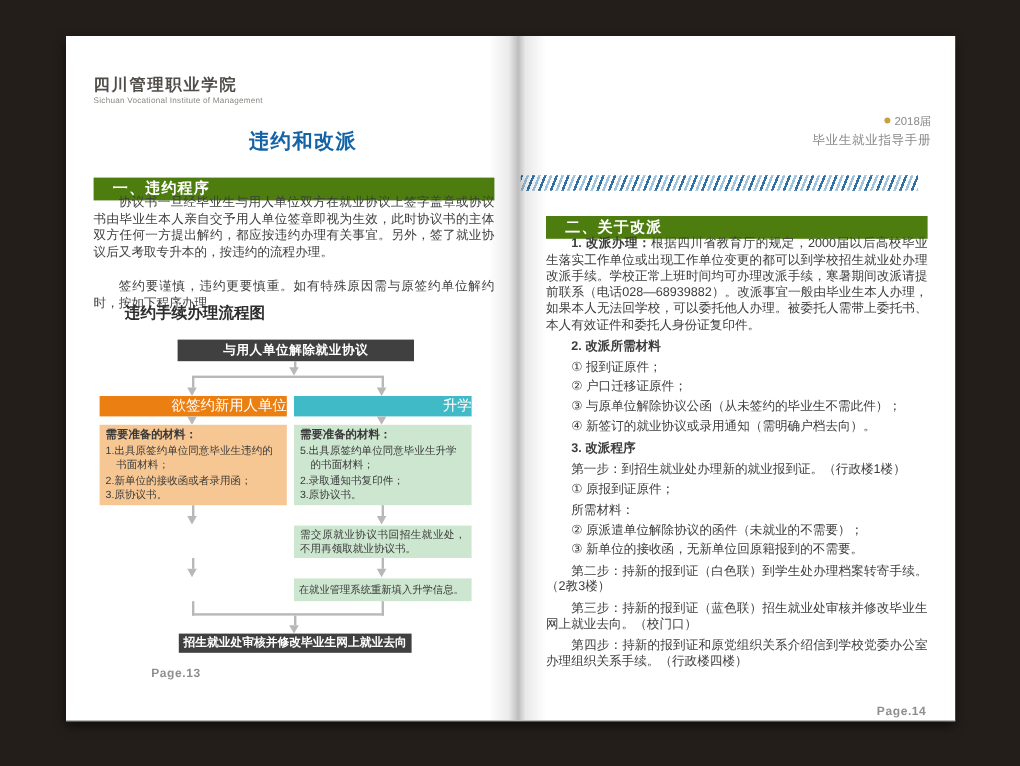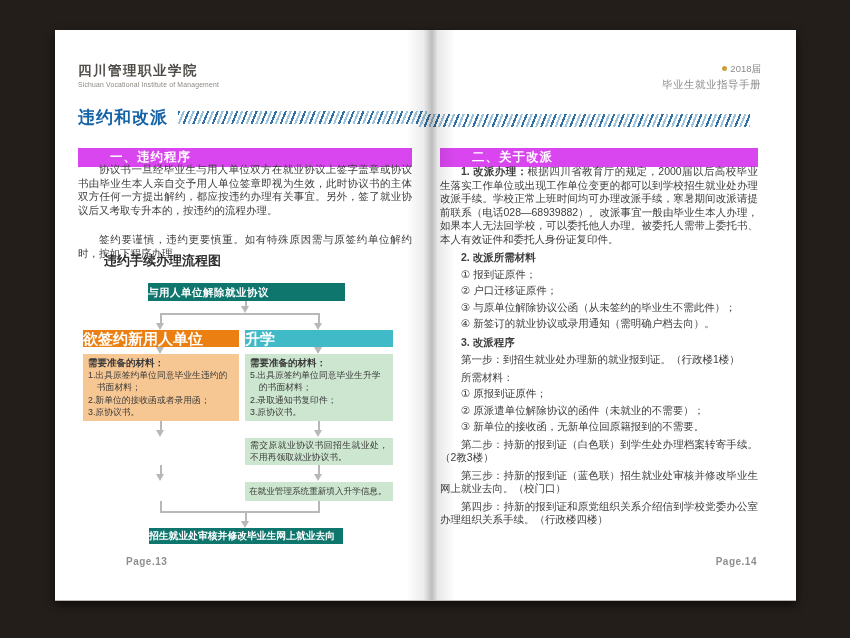--- a/index.html
+++ b/index.html
@@ -7,54 +7,54 @@
   body { background:#241e1a; font-family:"Liberation Sans","DejaVu Sans",sans-serif; position:relative; }
 
   .book { position:absolute; left:55px; top:30px; width:741px; height:571px;
           background:#fff; box-shadow:0 4px 9px rgba(0,0,0,.65); border-bottom:1px solid #b9b9b9; }
   .gutter { position:absolute; left:352px; top:0; width:48px; height:100%; pointer-events:none;
             background:linear-gradient(to right, rgba(0,0,0,0) 0%, rgba(0,0,0,.08) 35%,
                         rgba(0,0,0,.26) 52%, rgba(0,0,0,.09) 64%, rgba(0,0,0,0) 100%); }
 
   .page { position:absolute; top:0; height:517px; width:370px; }
   .page-left  { left:0; }
-  .page-right { left:356px; }
+  .page-right { left:371px;margin-top:32px; }
 
   
   .logo { position:absolute; left:23px; top:32px; }
   .logo-cn { font-size:13.5px; font-weight:bold; color:#514d49; letter-spacing:1.5px; }
   .logo-en { font-size:6.8px; color:#8d8983; margin-top:1px; letter-spacing:.2px; }
 
-  .title-row { position:absolute; left:23px; top:76px; width:349px; display:flex; align-items:center; }
+  .title-row { position:absolute; left:23px; top:76px; width:349px; display:flex; align-items:center;flex-direction:column; }
   .chapter-title { font-size:17px; font-weight:bold; color:#1563a7; letter-spacing:1px; white-space:nowrap; }
   .hatch { height:13px; flex:1; margin-left:10px;
            background:repeating-linear-gradient(112deg,
              #2f6fa3 0 2px, rgba(0,0,0,0) 2px 4.5px,
              #9fc3da 4.5px 6.5px, rgba(0,0,0,0) 6.5px 9px); }
   .hatch-right { position:absolute; left:8px; top:84px; width:331px; margin-left:0; }
 
-  .banner { position:absolute; height:19px; background:#d946ef; color:#fff;
-            font-size:12.5px; font-weight:bold; line-height:19px; padding-left:32px; letter-spacing:1px; }
+  .banner { position:absolute; height:19px; background:#4d7c0f; color:#fff;
+            font-size:12.5px; font-weight:bold; line-height:19px; padding-left:16px; letter-spacing:1px; }
   .banner-left  { left:23px; top:118px; width:334px; }
   .banner-right { left:29px; top:118px; width:318px; }
 
   
   .body-para { position:absolute; left:23px; width:334px; font-size:10.5px; line-height:13.5px;
                color:#3d3d3d; text-indent:2em; text-align:justify; }
   .p1 { top:133px; }
   .p2 { top:203px; }
   .flow-title { position:absolute; left:23px; top:222px; width:334px; text-indent:2em;
                 font-size:13px; font-weight:bold; color:#2e2e2e; }
 
   
   .fbox { position:absolute; overflow:hidden; }
-  .fb-blue { background:#0f766e; color:#fff; font-weight:bold; }
+  .fb-blue { background:#404040; color:#fff; font-weight:bold; text-align:center; }
   .fb-top    { left:93px; top:253px; width:197px; height:18px; font-size:10.5px; line-height:18px; letter-spacing:.5px; }
   .fb-bottom { left:94px; top:498px; width:194px; height:16px; font-size:9.8px; line-height:16px; }
-  .fb-hdr { color:#fff; font-weight:bold; text-align:left; font-size:15px; line-height:17px; height:17px; top:300px; }
+  .fb-hdr { color:#fff; font-weight:normal; text-align:right; font-size:12px; line-height:17px; height:17px; top:300px; }
   .fb-hdr-left  { left:28px; width:156px; background:#ec7f12; }
   .fb-hdr-right { left:190px; width:148px; background:#3fbac6; }
   .col-l { left:28px; width:156px; background:#f6c793; }
   .col-r { left:190px; width:148px; background:#cde6cf; }
   .fb-mat  { top:324px; height:67px; padding:3px 5px; font-size:8.8px; line-height:12.2px; color:#3a3a3a; }
   .mat-label { font-weight:bold; font-size:9.5px; }
   .mat-item { padding-left:1em; text-indent:-1em; }
   .fb-step2 { top:408px; height:27px; padding:2px 5px; font-size:8.8px; line-height:11.5px; color:#3a3a3a; text-align:justify; }
   .fb-step3 { top:452px; height:19px; padding:3px 4px; font-size:8.6px; line-height:13px; color:#3a3a3a; white-space:nowrap; }
 
@@ -187,22 +187,22 @@
     <div class="content">
 
     <p class="blk b-para"><b>1. 改派办理：</b><span>根据四川省教育厅的规定，2000届以后高校毕业生落实工作单位或出现工作单位变更的都可以到学校招生就业处办理改派手续。学校正常上班时间均可办理改派手续，寒暑期间改派请提前联系（电话028—68939882）。改派事宜一般由毕业生本人办理，如果本人无法回学校，可以委托他人办理。被委托人需带上委托书、本人有效证件和委托人身份证复印件。</span></p>
         <p class="blk b-heading"><span>2. 改派所需材料</span></p>
         <p class="blk b-list"><span>① 报到证原件；</span></p>
         <p class="blk b-list"><span>② 户口迁移证原件；</span></p>
         <p class="blk b-list"><span>③ 与原单位解除协议公函（从未签约的毕业生不需此件）；</span></p>
         <p class="blk b-list"><span>④ 新签订的就业协议或录用通知（需明确户档去向）。</span></p>
         <p class="blk b-heading"><span>3. 改派程序</span></p>
         <p class="blk b-para"><span>第一步：到招生就业处办理新的就业报到证。（行政楼1楼）</span></p>
+        <p class="blk b-list"><span>① 原报到证原件；</span></p>
         <p class="blk b-para"><span>所需材料：</span></p>
-        <p class="blk b-list"><span>① 原报到证原件；</span></p>
         <p class="blk b-list"><span>② 原派遣单位解除协议的函件（未就业的不需要）；</span></p>
         <p class="blk b-list"><span>③ 新单位的接收函，无新单位回原籍报到的不需要。</span></p>
         <p class="blk b-para"><span>第二步：持新的报到证（白色联）到学生处办理档案转寄手续。（2教3楼）</span></p>
         <p class="blk b-para"><span>第三步：持新的报到证（蓝色联）招生就业处审核并修改毕业生网上就业去向。（校门口）</span></p>
         <p class="blk b-para"><span>第四步：持新的报到证和原党组织关系介绍信到学校党委办公室办理组织关系手续。（行政楼四楼）</span></p>
       </div>
 
     <div class="pagenum pagenum-right">Page.14</div>
   </div>
 

